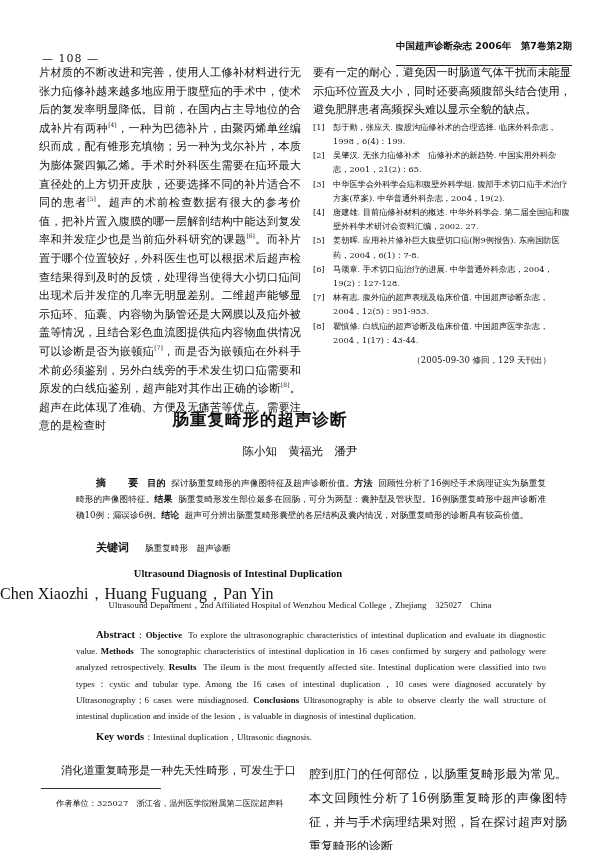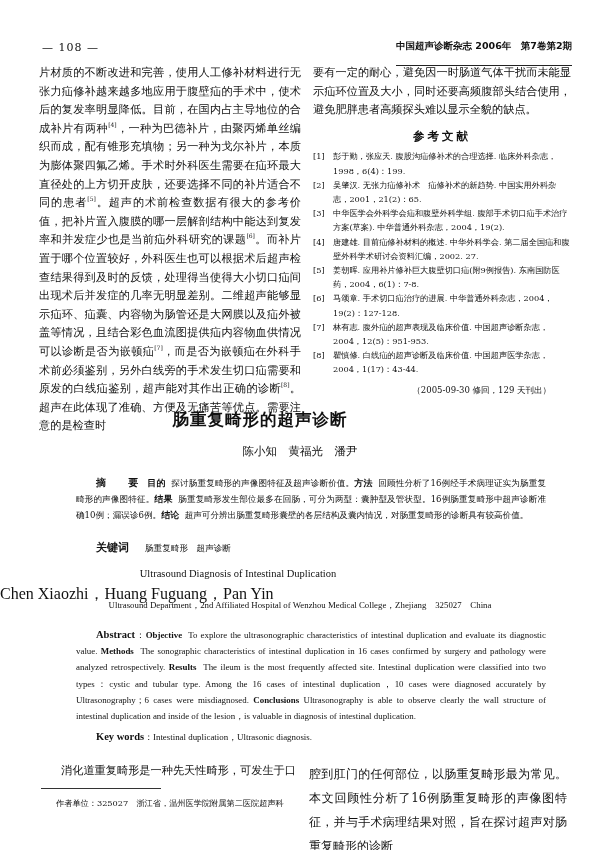--- a/index.html
+++ b/index.html
@@ -1,20 +1,20 @@
 <!DOCTYPE html>
 <html><head>
 <meta charset="utf-8">
 <style>
   html, body { margin: 0; padding: 0; background: #fff; }
   body {
     width: 600px; height: 850px; position: relative; overflow: hidden;
     font-family: "DejaVu Serif", serif; color: #111;
   }
-  .pagenum { position: absolute; left: 42px; top: 41px; font-size: 11px; letter-spacing: 1px; }
+  .pagenum { position: absolute; left: 42px; top: 52px; font-size: 11px; letter-spacing: 1px; }
   .running {
     position: absolute; right: 28px; top: 40px; font-size: 9.5px;
     border-bottom: 1.5px solid #222; padding-bottom: 12px; font-weight: bold;
     font-family: "DejaVu Sans", sans-serif;
   }
   .col { position: absolute; font-size: 11.2px; line-height: 18.6px; text-align: justify; }
   .col-left { left: 39px; top: 64px; width: 262px; }
   .col-right { left: 313px; top: 64px; width: 258px; }
   .col p { margin: 0; }
   sup { font-size: 6px; vertical-align: 5px; line-height: 0; }
@@ -23,21 +23,21 @@
   .ref-num { display: inline-block; width: 20px; text-indent: 0; }
   .revised { font-size: 8.5px; text-align: right; margin-top: 4px; padding-right: 20px; }
   .title-cn { position: absolute; left: 0; width: 520px; top: 409px; text-align: center; font-size: 16.5px; font-weight: bold; letter-spacing: 1px; font-family: "DejaVu Sans", sans-serif; }
   .authors-cn { position: absolute; left: 0; width: 600px; top: 444px; text-align: center; font-size: 11.5px; word-spacing: 14px; }
   .abstract-cn { position: absolute; left: 76px; width: 470px; top: 475px; font-size: 8.6px; line-height: 16.2px; text-align: justify; }
   .abstract-cn .indent { display: inline-block; width: 20px; }
   .abstract-cn b { font-family: "DejaVu Sans", sans-serif; font-size: 9px; }
   .abstract-cn .lead { font-size: 10px; letter-spacing: 6px; }
   .keywords-cn { position: absolute; left: 96px; top: 540px; font-size: 8.6px; }
   .keywords-cn b { font-family: "DejaVu Sans", sans-serif; font-size: 11px; margin-right: 16px; text-align: center; }
-  .title-en { position: absolute; left: 0; width: 476px; top: 568px; text-align: center; font-size: 10.5px; font-weight: normal; font-family: "Liberation Serif", serif; }
+  .title-en { position: absolute; left: 0; width: 476px; top: 568px; text-align: center; font-size: 10.5px; font-weight: bold; font-family: "Liberation Serif", serif; }
   .authors-en { position: absolute; left: 0; width: 484px; top: 584px; font-size: 16px; font-family: "Liberation Serif", serif; }
   .affil-en { position: absolute; left: 0; width: 600px; top: 600px; text-align: center; font-size: 8.8px; font-family: "Liberation Serif", serif; }
   .abstract-en { position: absolute; left: 76px; width: 470px; top: 627px; font-size: 8.9px; line-height: 16.2px; text-align: justify; font-family: "Liberation Serif", serif; }
   .abstract-en .indent { display: inline-block; width: 20px; }
   .abstract-en b { font-family: "Liberation Serif", serif; }
   .abstract-en .lead { font-size: 10.5px; }
   .keywords-en { position: absolute; left: 96px; top: 731px; font-size: 8.9px; font-family: "Liberation Serif", serif; }
   .keywords-en b { font-size: 10.5px; }
   .body-left { position: absolute; left: 39px; top: 762px; width: 262px; font-size: 11.2px; line-height: 18.6px; }
   .body-left .indent { display: inline-block; width: 22px; }
@@ -50,21 +50,20 @@
 
 <div class="pagenum">— 108 —</div>
 <div class="running">中国超声诊断杂志 2006年　第7卷第2期</div>
 
 <div class="col col-left">
   <p><span>片材质的不断改进和完善，使用人工修补材料进行无张力疝修补越来越多地应用于腹壁疝的手术中，使术后的复发率明显降低。目前，在国内占主导地位的合成补片有两种</span><sup>[<span>4</span>]</sup><span>，一种为巴德补片，由聚丙烯单丝编织而成，配有锥形充填物；另一种为戈尔补片，本质为膨体聚四氟乙烯。手术时外科医生需要在疝环最大直径处的上方切开皮肤，还要选择不同的补片适合不同的患者</span><sup>[<span>5</span>]</sup><span>。超声的术前检查数据有很大的参考价值，把补片置入腹膜的哪一层解剖结构中能达到复发率和并发症少也是当前疝外科研究的课题</span><sup>[<span>6</span>]</sup><span>。而补片置于哪个位置较好，外科医生也可以根据术后超声检查结果得到及时的反馈，处理得当使得大小切口疝间出现术后并发症的几率无明显差别。二维超声能够显示疝环、疝囊、内容物为肠管还是大网膜以及疝外被盖等情况，且结合彩色血流图提供疝内容物血供情况可以诊断是否为嵌顿疝</span><sup>[<span>7</span>]</sup><span>，而是否为嵌顿疝在外科手术前必须鉴别，另外白线旁的手术发生切口疝需要和原发的白线疝鉴别，超声能对其作出正确的诊断</span><sup>[<span>8</span>]</sup><span>。超声在此体现了准确、方便及无痛苦等优点。需要注意的是检查时</span></p>
 </div>
 
 <div class="col col-right">
   <p>要有一定的耐心，避免因一时肠道气体干扰而未能显示疝环位置及大小，同时还要高频腹部头结合使用，避免肥胖患者高频探头难以显示全貌的缺点。</p>
-  <div class="refs-title">参考文献</div>
   <p class="ref"><span class="ref-num">[1]</span><span>彭于勤，张应天. 腹股沟疝修补术的合理选择. 临床外科杂志，1998，6(4)：199.</span></p>
   <p class="ref"><span class="ref-num">[2]</span><span>吴肇汉. 无张力疝修补术　疝修补术的新趋势. 中国实用外科杂志，2001，21(2)：65.</span></p>
   <p class="ref"><span class="ref-num">[3]</span><span>中华医学会外科学会疝和腹壁外科学组. 腹部手术切口疝手术治疗方案(草案). 中华普通外科杂志，2004，19(2).</span></p>
   <p class="ref"><span class="ref-num">[4]</span><span>唐建雄. 目前疝修补材料的概述. 中华外科学会. 第二届全国疝和腹壁外科学术研讨会资料汇编，2002. 27.</span></p>
   <p class="ref"><span class="ref-num">[5]</span><span>姜朝晖. 应用补片修补巨大腹壁切口疝(附9例报告). 东南国防医药，2004，6(1)：7-8.</span></p>
   <p class="ref"><span class="ref-num">[6]</span><span>马颂章. 手术切口疝治疗的进展. 中华普通外科杂志，2004，19(2)：127-128.</span></p>
   <p class="ref"><span class="ref-num">[7]</span><span>林有志. 腹外疝的超声表现及临床价值. 中国超声诊断杂志，2004，12(5)：951-953.</span></p>
   <p class="ref"><span class="ref-num">[8]</span><span>瞿慎修. 白线疝的超声诊断及临床价值. 中国超声医学杂志，2004，1(17)：43-44.</span></p>
   <div class="revised">（2005-09-30 修回，129 天刊出）</div>
 </div>

